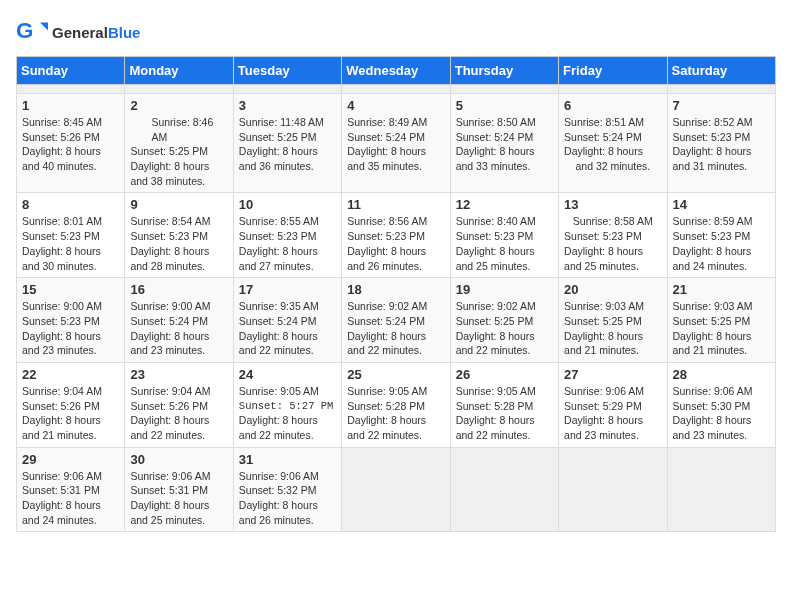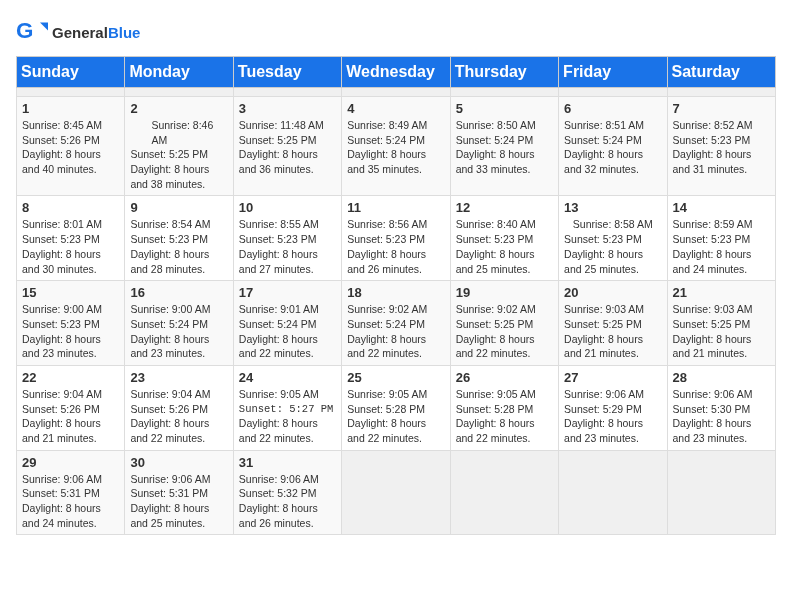--- a/index.html
+++ b/index.html
@@ -41,21 +41,21 @@
       width: 100%;
       border-collapse: collapse;
       table-layout: fixed;
     }
     thead tr {
       background: #1a73e8;
       color: #fff;
     }
     thead th {
       padding: 6px 4px;
-      font-size: 16px;
+      font-size: 13px;
       font-weight: bold;
       text-align: left;
       border: 1px solid #ccc;
       margin-left: 13px;
     }
     tbody tr {
       vertical-align: top;
     }
     tbody td {
       border: 1px solid #ddd;
@@ -155,21 +155,21 @@
           <span style="display: block; line-height: 1.4;">Sunrise: 8:50 AM</span>
           <span style="display: block; line-height: 1.4;">Sunset: 5:24 PM</span>
           <span style="display: block; line-height: 1.4;">Daylight: 8 hours</span>
           <span style="display: block; line-height: 1.4;">and 33 minutes.</span>
         </td>
         <td>
           <span class="day-num">6</span>
           <span style="display: block; line-height: 1.4;">Sunrise: 8:51 AM</span>
           <span style="display: block; line-height: 1.4;">Sunset: 5:24 PM</span>
           <span style="display: block; line-height: 1.4;">Daylight: 8 hours</span>
-          <span style="display: block; line-height: 1.4;">and 32 minutes.</span>
+          <span style="display: block; line-height: 1.4; text-align: center;">and 32 minutes.</span>
         </td>
         <td>
           <span class="day-num">7</span>
           <span style="display: block; line-height: 1.4;">Sunrise: 8:52 AM</span>
           <span style="display: block; line-height: 1.4;">Sunset: 5:23 PM</span>
           <span style="display: block; line-height: 1.4;">Daylight: 8 hours</span>
           <span style="display: block; line-height: 1.4;">and 31 minutes.</span>
         </td>
       </tr>
       <tr>
@@ -233,21 +233,21 @@
         </td>
         <td>
           <span class="day-num">16</span>
           <span style="display: block; line-height: 1.4;">Sunrise: 9:00 AM</span>
           <span style="display: block; line-height: 1.4;">Sunset: 5:24 PM</span>
           <span style="display: block; line-height: 1.4;">Daylight: 8 hours</span>
           <span style="display: block; line-height: 1.4;">and 23 minutes.</span>
         </td>
         <td>
           <span class="day-num">17</span>
-          <span style="display: block; line-height: 1.4;">Sunrise: 9:01 AM</span>
+          <span style="display: block; line-height: 1.4;">Sunrise: 9:35 AM</span>
           <span style="display: block; line-height: 1.4;">Sunset: 5:24 PM</span>
           <span style="display: block; line-height: 1.4;">Daylight: 8 hours</span>
           <span style="display: block; line-height: 1.4;">and 22 minutes.</span>
         </td>
         <td>
           <span class="day-num">18</span>
           <span style="display: block; line-height: 1.4;">Sunrise: 9:02 AM</span>
           <span style="display: block; line-height: 1.4;">Sunset: 5:24 PM</span>
           <span style="display: block; line-height: 1.4;">Daylight: 8 hours</span>
           <span style="display: block; line-height: 1.4;">and 22 minutes.</span>

